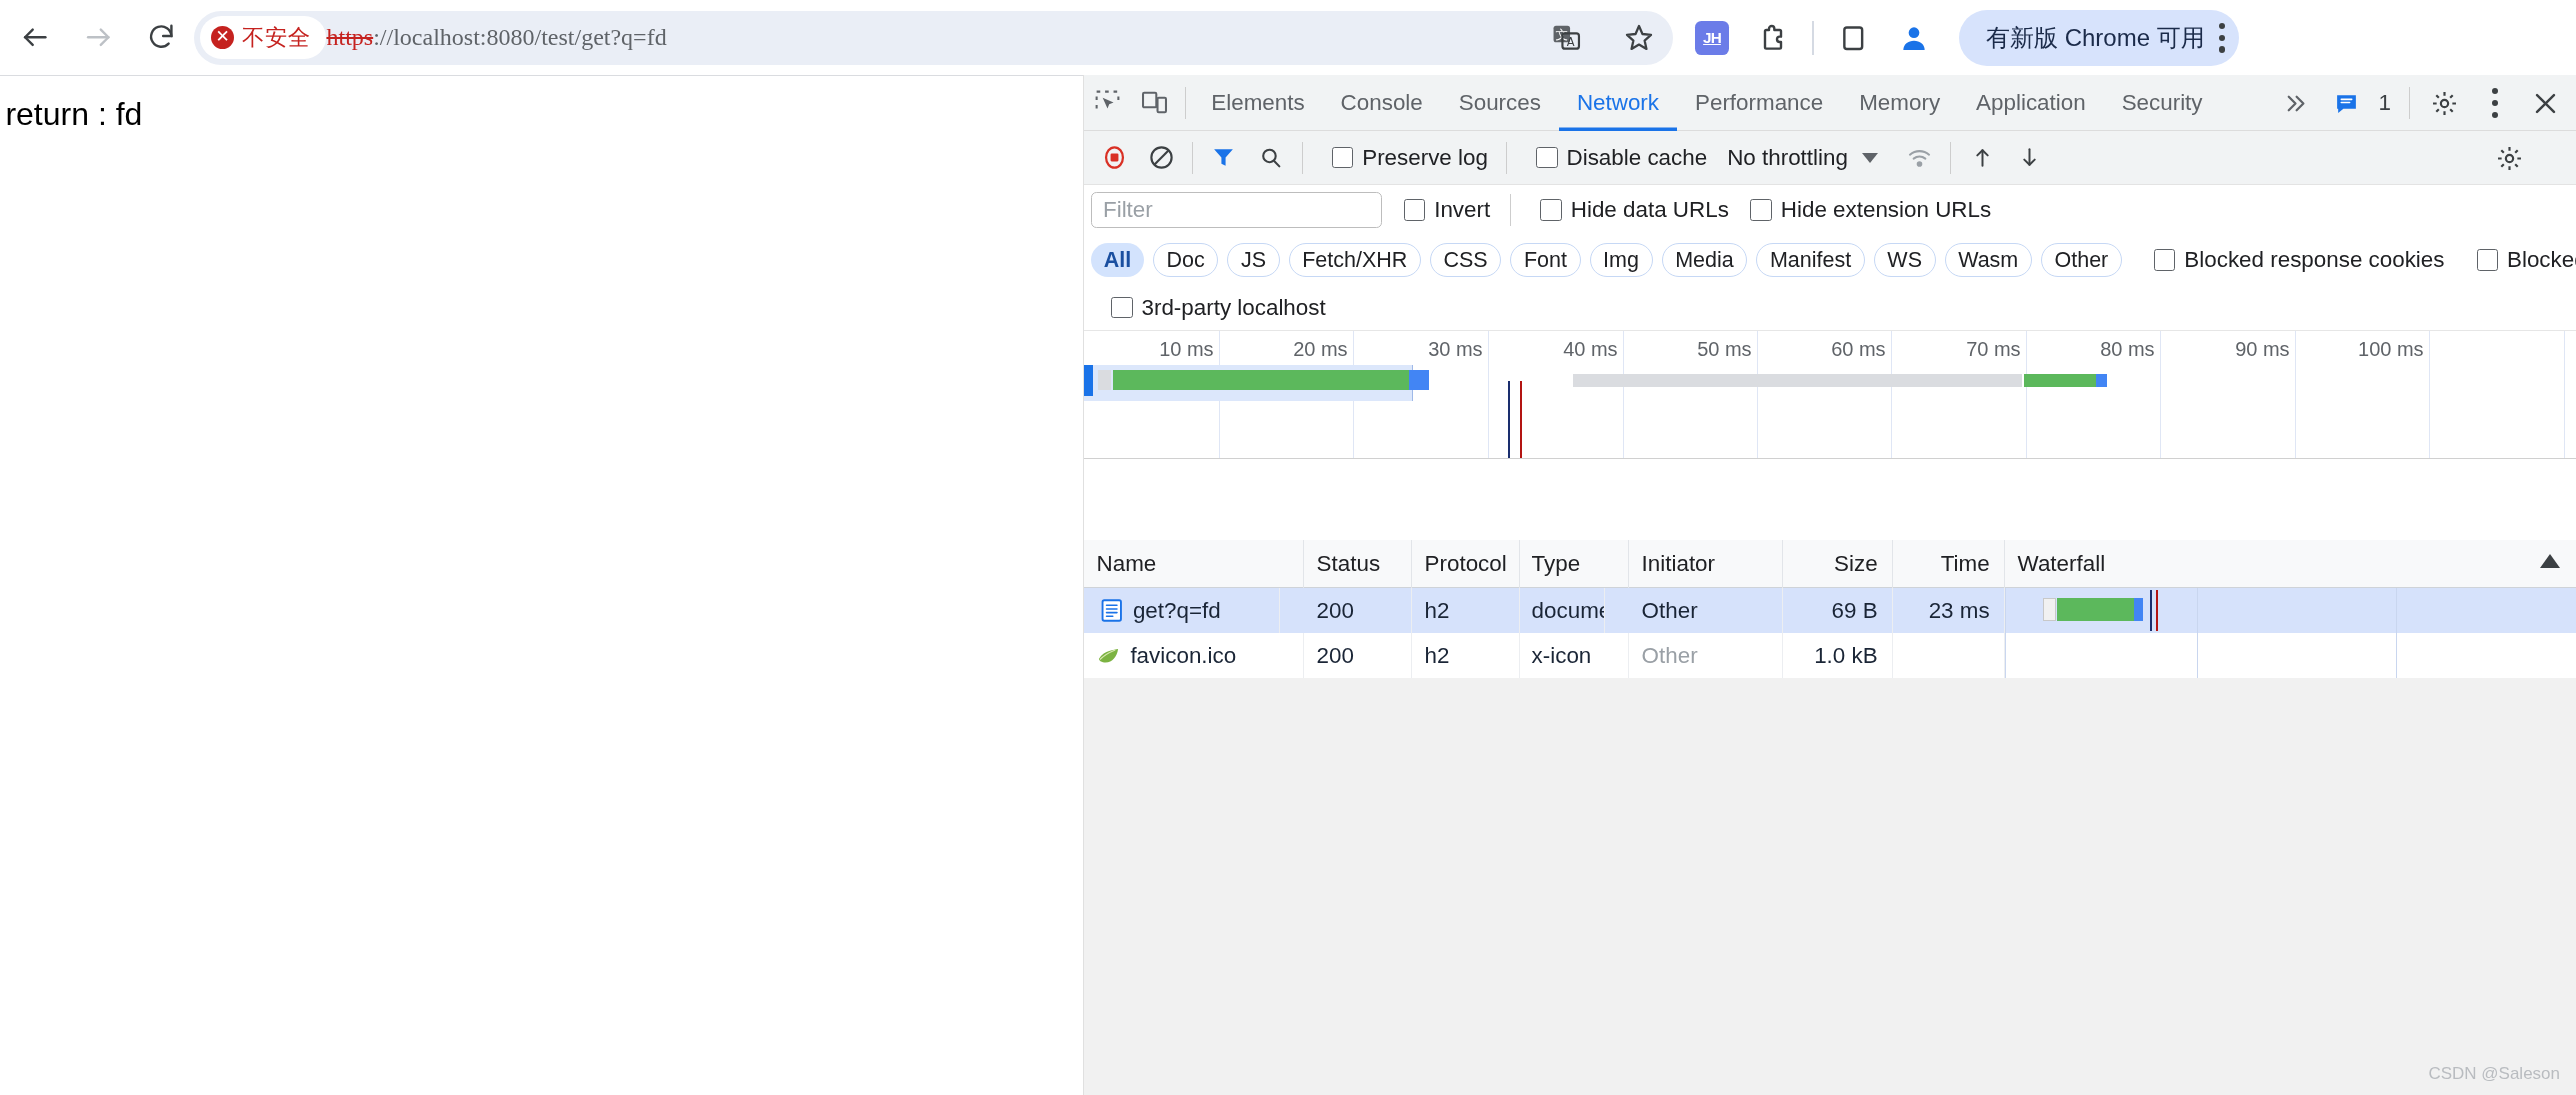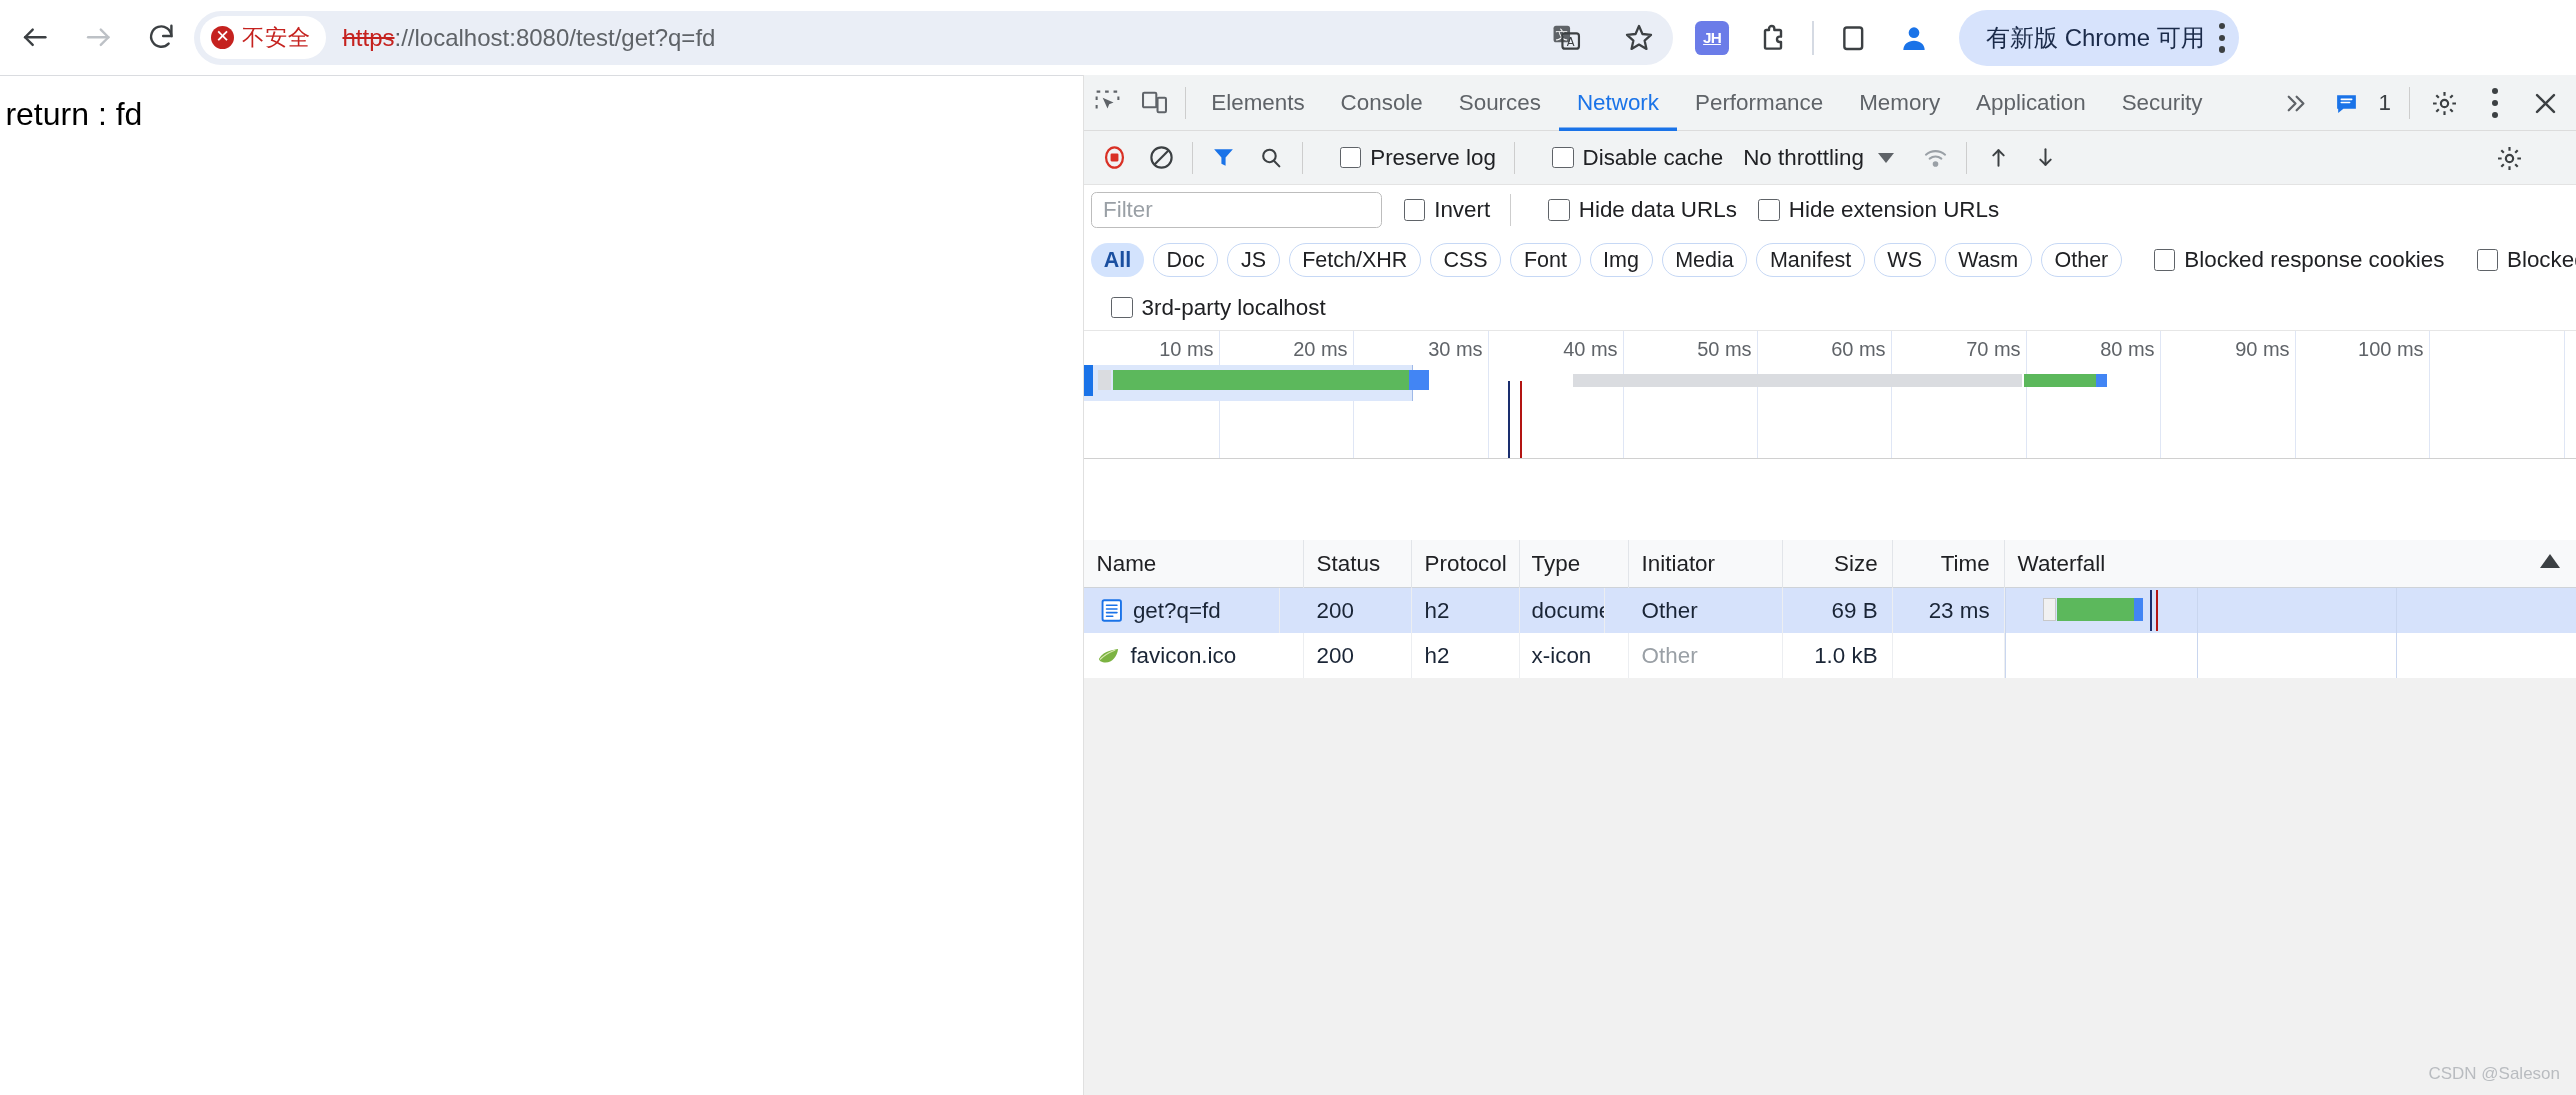--- a/index.html
+++ b/index.html
@@ -38,22 +38,23 @@
   #security-chip .danger-ico {
     width: 23px; height: 23px; border-radius: 50%;
     background: #c5221f; color: #fff;
     font-size: 17px; line-height: 21.5px; text-align: center;
     font-family: "Liberation Sans", sans-serif;
   }
   #security-chip .chip-text {
     color: #c5221f; font-size: 22.4px; letter-spacing: 0.4px;
   }
   #url-text {
-    margin-left: 16px; font-size: 24px; color: #202124;
+    font-size: 24px; color: #202124;
     white-space: nowrap;
+    font-family: Liberation Serif, serif;
   }
   #url-text .scheme { color: #c5221f; text-decoration: line-through; }
   #url-text .dim { color: #5f6368; }
 
   #omni-right {
     position: absolute; right: 9px; top: 5.4px; height: 43px;
     display: flex; align-items: center; gap: 23px;
   }
   #toolbar-right {
     position: absolute; left: 1687px; top: 5.4px; height: 65px;
@@ -122,21 +123,21 @@
     height: 54px; background: #f1f3f4;
     display: flex; align-items: center; padding-left: 7.2px;
     border-bottom: 0.9px solid #e3e3e3;
     position: relative;
   }
   .chk {
     width: 21.5px; height: 21.5px; border: 1.8px solid #5f6368; border-radius: 2.7px;
     background: #fff; flex: none;
   }
   .ctl-label { font-size: 22.4px; color: #202124; margin-left: 9px; white-space: nowrap; }
-  .ctl-group { display: flex; align-items: center; margin-left: 30px; }
+  .ctl-group { display: flex; align-items: center; margin-left: 22px; }
   .throttle { font-size: 22.4px; color: #202124; margin-left: 20px; }
   .caret-dn {
     width: 0; height: 0; margin-left: 14.4px;
     border-left: 8px solid transparent; border-right: 8px solid transparent;
     border-top: 10px solid #5f6368;
   }
 
   
   #filter-row {
     height: 50px; background: #ffffff; display: flex; align-items: center;

